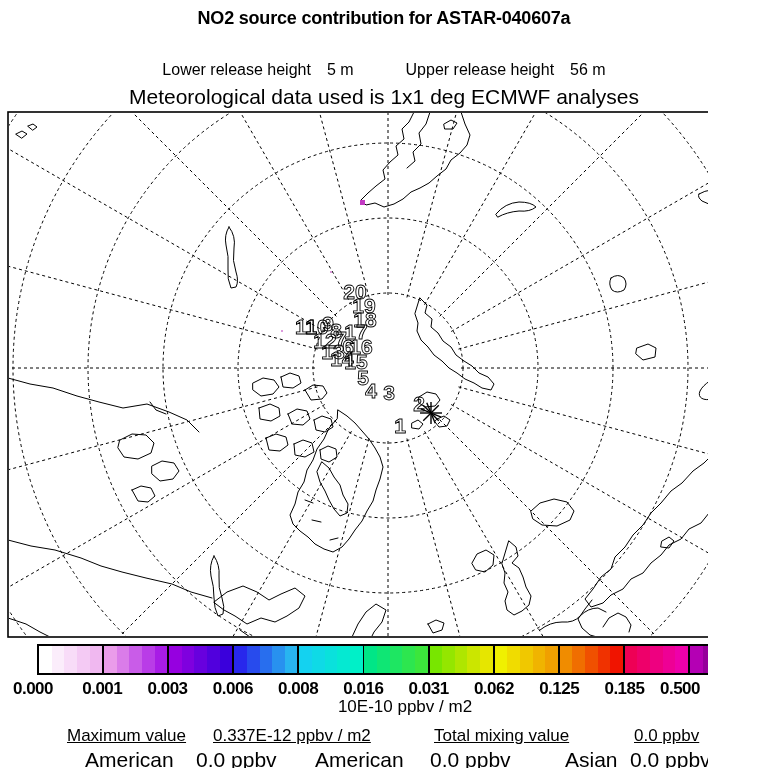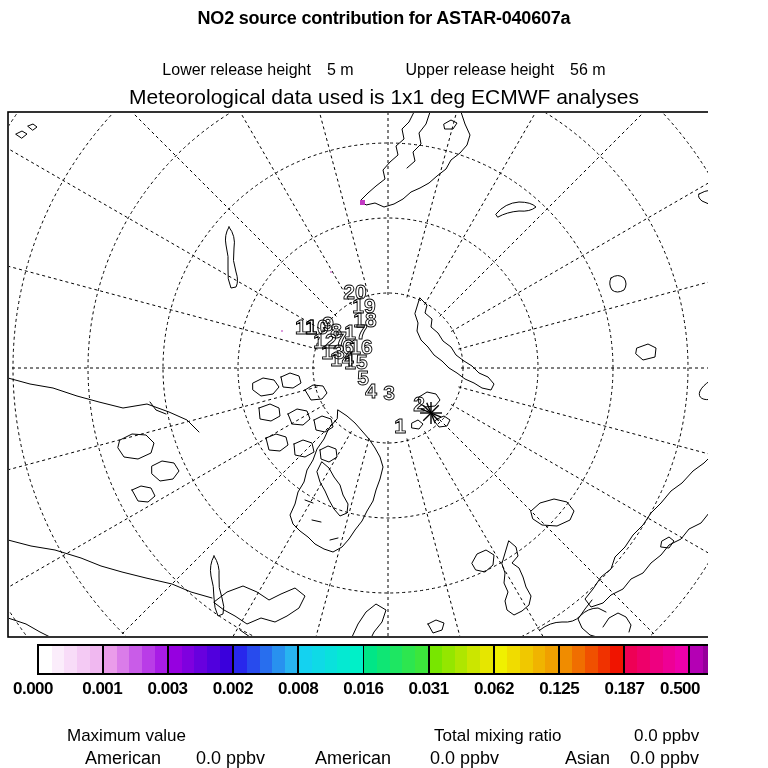--- a/index.html
+++ b/index.html
@@ -26,22 +26,22 @@
   .cb-seg:last-child{border-right:none;}
   .cb-step{flex:1;}
   #colorbar-ticks{position:absolute;left:0;top:679px;width:768px;height:20px;}
   .cb-tick{position:absolute;transform:translateX(-50%);font-size:17px;font-weight:bold;
         letter-spacing:-0.5px;white-space:nowrap;}
   .cb-tick.first{transform:translateX(-60%);}
   .cb-tick.last{transform:translateX(-44%);}
   #unit-line{position:absolute;left:405px;top:697px;transform:translateX(-50%);
         font-size:17px;white-space:nowrap;}
   #footer1{position:absolute;left:0;top:726px;width:768px;height:18px;font-size:17px;}
-  #footer2{position:absolute;left:0;top:748px;width:768px;height:16px;font-size:18px;}
-  .fpos{position:absolute;white-space:nowrap;}
+  #footer2{position:absolute;left:0;top:748px;width:768px;height:16px;font-size:21px;}
+  .fpos{position:absolute;white-space:nowrap;text-decoration:underline;}
 </style>
 </head>
 <body>
 
 <div id="page">
 
   <div class="hdr-line" id="title">NO2 source contribution for ASTAR-040607a</div>
   <div class="hdr-line" id="release-line"><span>Lower release height</span><span class="hgap-s"></span><span>5 m</span><span class="hgap-m"></span><span>Upper release height</span><span class="hgap-s"></span><span>56 m</span></div>
   <div class="hdr-line" id="met-line">Meteorological data used is 1x1 deg ECMWF analyses</div>
 
@@ -264,34 +264,36 @@
         <div class="cb-step" style="background: rgb(150, 0, 155);"></div>
         <div class="cb-step" style="background: rgb(119, 0, 130);"></div>
         <div class="cb-step" style="background: rgb(89, 0, 105);"></div>
         <div class="cb-step" style="background: rgb(58, 0, 80);"></div>
       </div>
     </div>
   <div id="colorbar-ticks">
       <span class="cb-tick first" style="left: 37px;">0.000</span>
       <span class="cb-tick" style="left: 102.273px;">0.001</span>
       <span class="cb-tick" style="left: 167.545px;">0.003</span>
-      <span class="cb-tick" style="left: 232.818px;">0.002</span>
+      <span class="cb-tick" style="left: 232.818px;">0.006</span>
       <span class="cb-tick" style="left: 298.091px;">0.008</span>
       <span class="cb-tick" style="left: 363.364px;">0.016</span>
       <span class="cb-tick" style="left: 428.636px;">0.031</span>
       <span class="cb-tick" style="left: 493.909px;">0.062</span>
       <span class="cb-tick" style="left: 559.182px;">0.125</span>
-      <span class="cb-tick" style="left: 624.455px;">0.187</span>
+      <span class="cb-tick" style="left: 624.455px;">0.185</span>
       <span class="cb-tick" style="left: 680px;">0.500</span>
       <span class="cb-tick last" style="left: 755px;">1.000</span>
     </div>
+  <div id="unit-line">10E-10 ppbv / m2</div>
 
   <div id="footer1">
     <span class="fpos" style="left:67px">Maximum value</span>
-    <span class="fpos" style="left:434px">Total mixing ratio</span>
+    <span class="fpos" style="left:213px">0.337E-12 ppbv / m2</span>
+    <span class="fpos" style="left:434px">Total mixing value</span>
     <span class="fpos" style="left:634px">0.0 ppbv</span>
   </div>
   <div id="footer2">
       <span class="fpos" style="left: 85px;">American</span>
       <span class="fpos" style="left: 196px;">0.0 ppbv</span>
       <span class="fpos" style="left: 315px;">American</span>
       <span class="fpos" style="left: 430px;">0.0 ppbv</span>
       <span class="fpos" style="left: 545px; margin-left: 20px;">Asian</span>
       <span class="fpos" style="left: 630px;">0.0 ppbv</span>
     </div>

